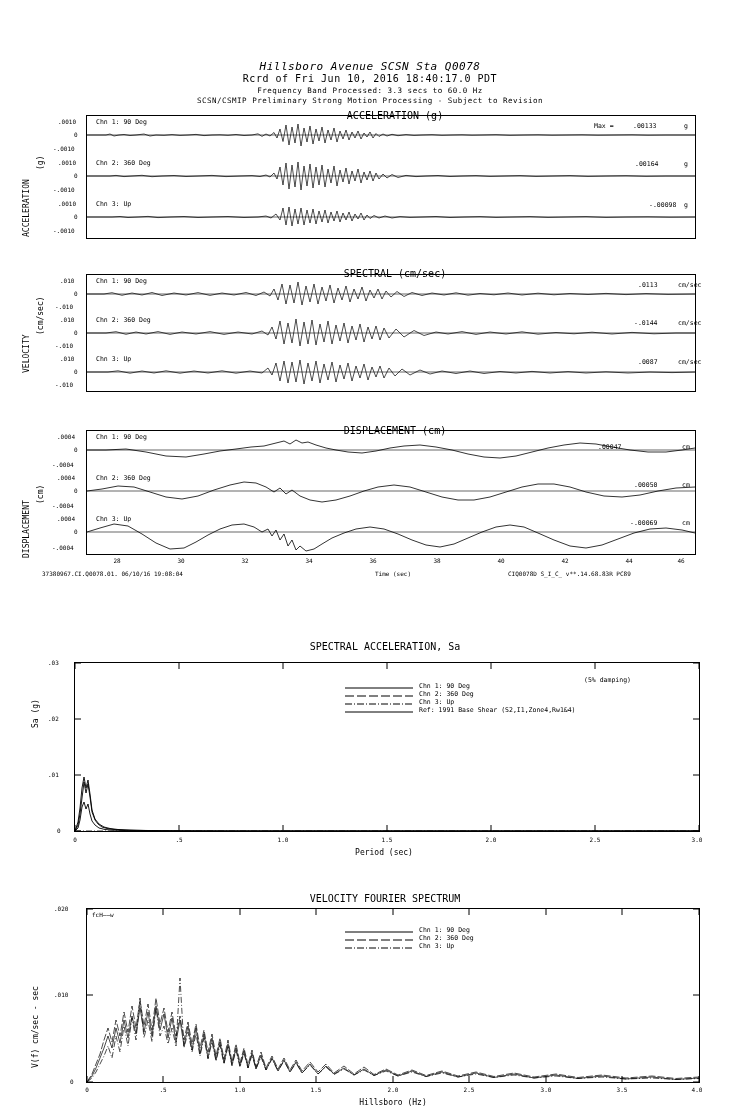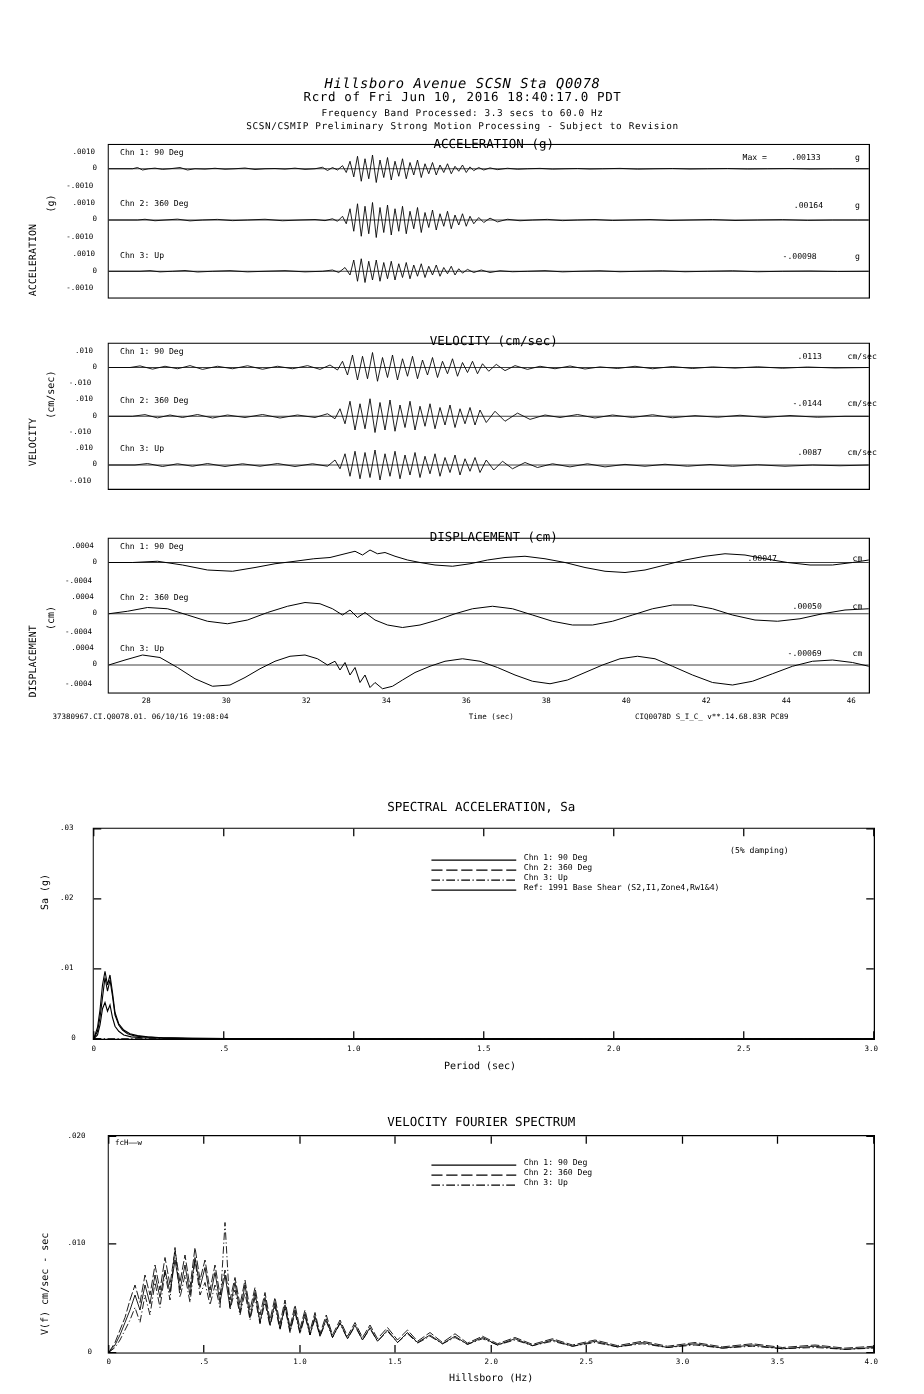--- a/index.html
+++ b/index.html
@@ -50,34 +50,34 @@
 
   <div class="abs small" style="left:96px;top:118px;">Chn 1: 90 Deg</div>
   <div class="abs small" style="left:96px;top:159px;">Chn 2: 360 Deg</div>
   <div class="abs small" style="left:96px;top:200px;">Chn 3: Up</div>
 
   <div class="abs small" style="left:594px;top:122px;">Max =</div>
   <div class="abs small" style="left:633px;top:122px;">.00133</div>
   <div class="abs small" style="left:684px;top:122px;">g</div>
   <div class="abs small" style="left:635px;top:160px;">.00164</div>
   <div class="abs small" style="left:684px;top:160px;">g</div>
-  <div class="abs small" style="left:626px;top:201px;">-.00098</div>
+  <div class="abs small" style="left:649px;top:201px;">-.00098</div>
   <div class="abs small" style="left:684px;top:201px;">g</div>
 
   <div class="abs tiny" style="left:58px;top:118px;">.0010</div>
   <div class="abs tiny" style="left:74px;top:131px;">0</div>
   <div class="abs tiny" style="left:53px;top:145px;">-.0010</div>
   <div class="abs tiny" style="left:58px;top:159px;">.0010</div>
   <div class="abs tiny" style="left:74px;top:172px;">0</div>
   <div class="abs tiny" style="left:53px;top:186px;">-.0010</div>
   <div class="abs tiny" style="left:58px;top:200px;">.0010</div>
   <div class="abs tiny" style="left:74px;top:213px;">0</div>
   <div class="abs tiny" style="left:53px;top:227px;">-.0010</div>
 
-  <div class="abs panel-title c" style="left:395px;top:268px;">VELOCITY (cm/sec)</div>
+  <div class="abs panel-title c" style="left:395px;top:268px;">SPECTRAL (cm/sec)</div>
   <div class="abs ylab vert" style="left:22px;top:278px;transform:rotate(-90deg) translate(-95px,0);white-space:nowrap;">VELOCITY</div>
   <div class="abs ylab vert" style="left:36px;top:300px;transform:rotate(-90deg) translate(-35px,0);white-space:nowrap;">(cm/sec)</div>
 
   <svg class="abs" style="left:86px;top:274px;" width="610" height="118">
     <rect x="0.5" y="0.5" width="609" height="117" fill="none" stroke="#000" stroke-width="1"></rect>
     <line x1="1" y1="20" x2="609" y2="20" stroke="#000" stroke-width="0.6"></line>
     <line x1="1" y1="59" x2="609" y2="59" stroke="#000" stroke-width="0.6"></line>
     <line x1="1" y1="98" x2="609" y2="98" stroke="#000" stroke-width="0.6"></line>
     <path fill="none" stroke="#000" stroke-width="0.7" d="M1,20 L18,20 L26,18.7 L36,21.3 L46,19 L56,21 L66,18.5 L76,21.5 L88,19 L100,21 L112,18.6 L124,21.4 L136,19 L148,21 L160,18.5 L170,21.5 L178,18 L184,22 L188,15 L192,26 L196,10 L200,30 L204,11 L208,29 L212,8 L216,31 L220,12 L224,28 L228,10 L232,30 L236,13 L240,27 L244,11 L248,29 L252,14 L256,26 L260,12 L264,28 L268,15 L272,25 L276,13 L280,27 L284,16 L288,24 L292,15 L296,25 L300,17 L305,23 L311,17.5 L318,22.5 L326,18.5 L336,21.5 L346,19 L358,21 L370,18.8 L382,21.2 L394,19.5 L408,20.8 L422,19 L436,21 L452,19.2 L468,20.8 L484,19.5 L502,20.5 L520,19.4 L540,20.6 L560,19.6 L582,20.4 L609,20"></path>
     <path fill="none" stroke="#000" stroke-width="0.7" d="M1,59 L20,59 L30,57.7 L40,60.3 L50,58 L60,60 L72,57.6 L84,60.4 L96,58 L110,60 L124,57.6 L138,60.4 L152,58 L166,60 L176,57 L182,61 L186,53 L190,65 L194,47 L198,70 L202,49 L206,69 L210,45 L214,72 L218,48 L222,70 L226,46 L230,71 L234,50 L238,68 L242,47 L246,70 L250,51 L254,67 L258,49 L262,69 L266,52 L270,66 L274,50 L278,68 L282,53 L286,65 L290,52 L294,66 L298,54 L303,64 L310,55 L318,63 L328,56.5 L338,61.5 L350,58 L362,60 L376,57.6 L390,60.4 L404,58 L420,60 L436,57.8 L452,60.2 L470,58.5 L488,59.8 L506,58.2 L526,60 L546,58.4 L568,59.8 L590,59 L609,59"></path>

